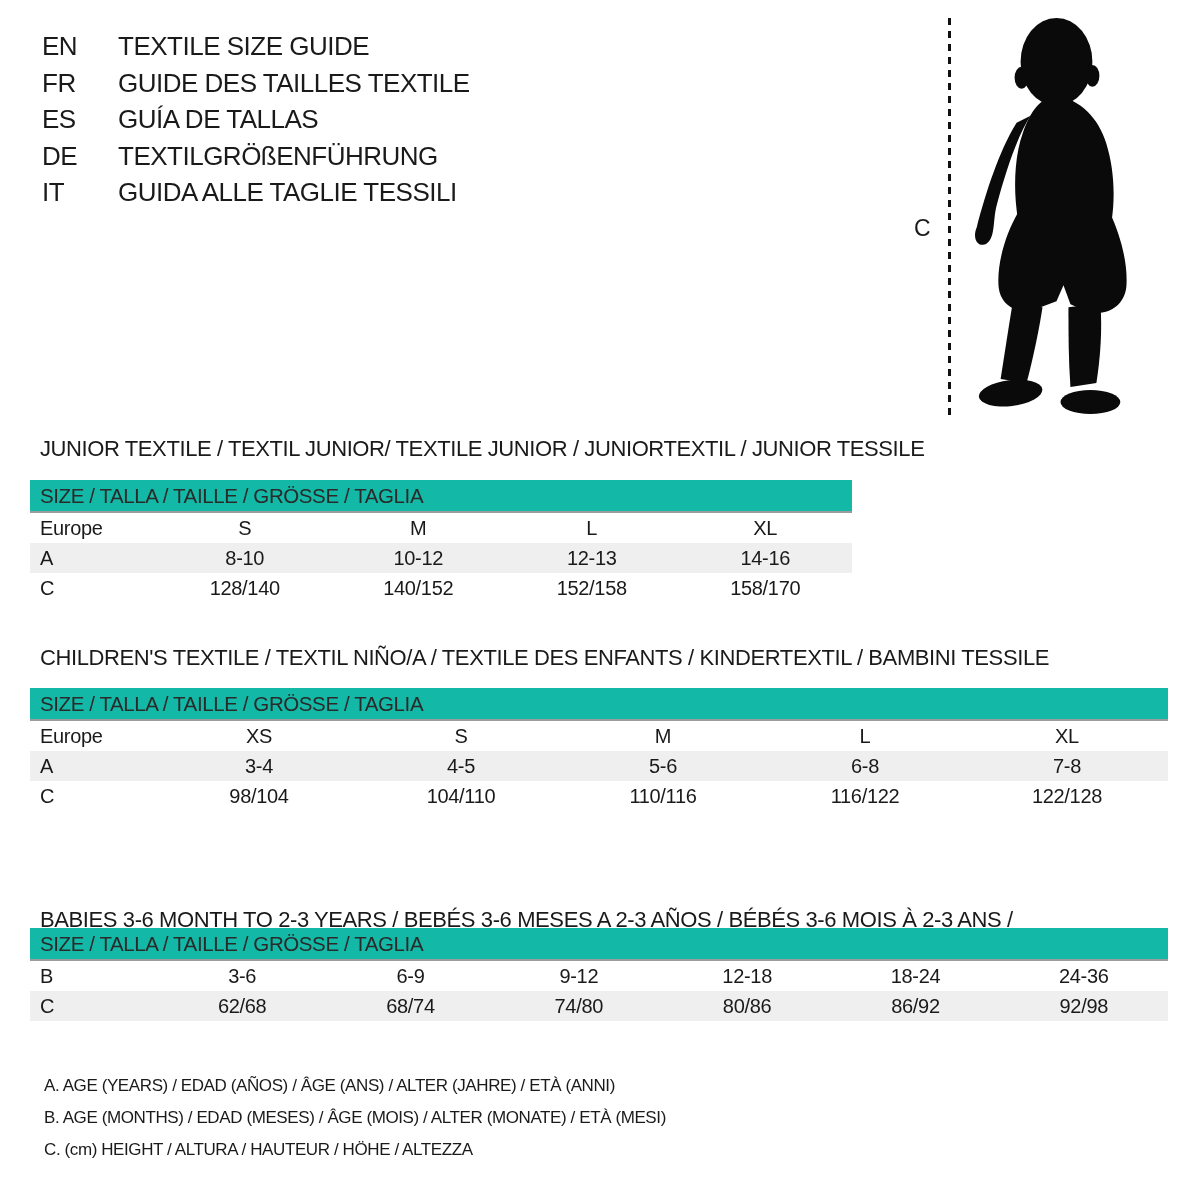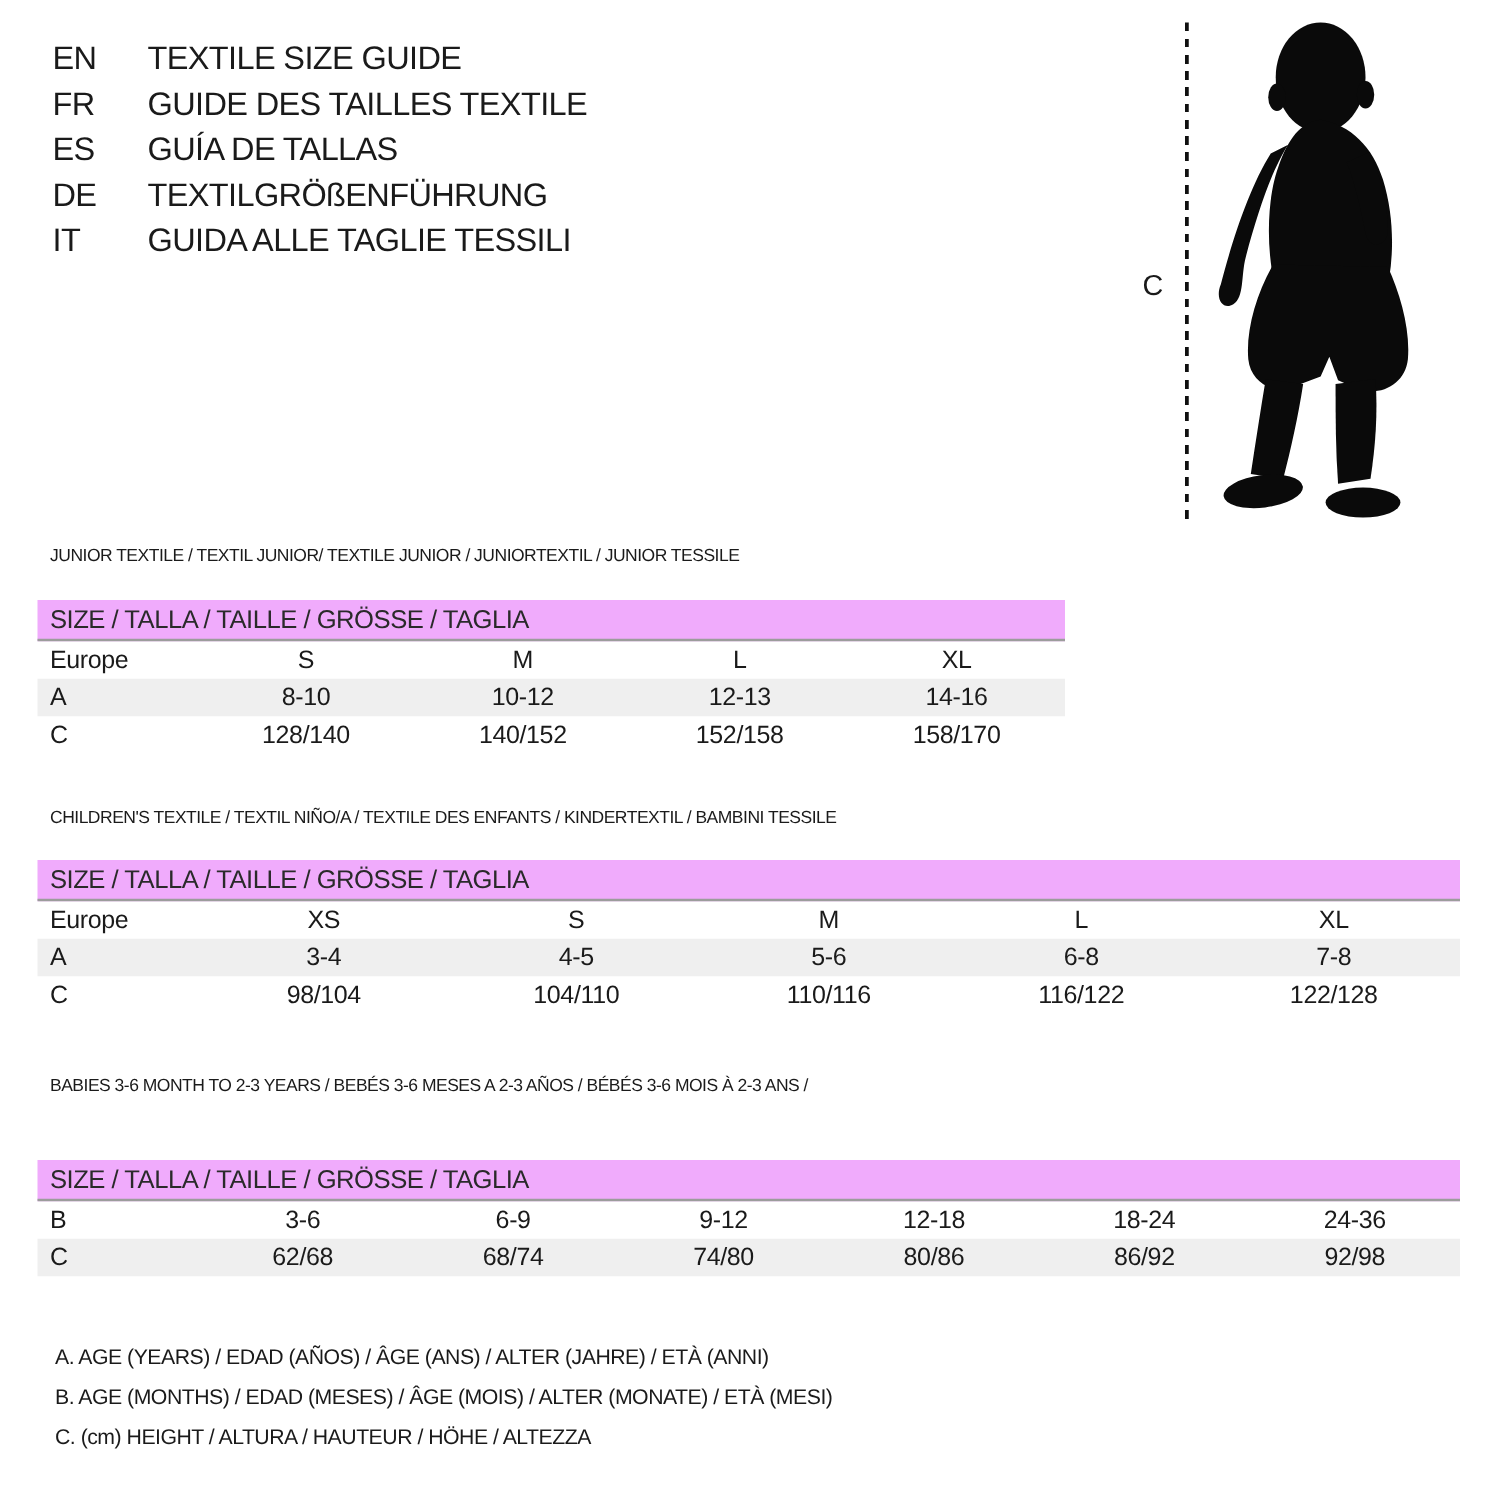--- a/index.html
+++ b/index.html
@@ -13,33 +13,33 @@
   .lang-row{display:flex;line-height:36.6px;font-size:26px;letter-spacing:-0.5px;}
   .lang-code{width:76px;}
   
   .measure-line{
     position:absolute;left:948px;top:18px;width:3px;height:398px;
     background:repeating-linear-gradient(to bottom,#101010 0 7px,transparent 7px 13px);
   }
   .measure-label{position:absolute;left:914px;top:215px;font-size:23px;}
   .toddler{position:absolute;left:966px;top:16px;}
   
-  .sec-title{position:absolute;left:40px;font-size:14px;letter-spacing:-0.4px;white-space:nowrap;}
+  .sec-title{position:absolute;left:40px;font-size:22px;letter-spacing:-0.4px;white-space:nowrap;}
   .t1-title{top:436px;}
   .t2-title{top:645px;}
-  .t3-title{top:853px;line-height:31px;}
+  .t3-title{top:904px;line-height:31px;}
   
   .size-table{position:absolute;left:30px;}
   .tbl-narrow{width:822px;}
   .tbl-wide{width:1138px;}
   .t1{top:480px;}
   .t2{top:688px;}
   .t3{top:928px;}
   .t-header{
-    height:31px;line-height:31px;background:#f0abfc;border-bottom:2px solid #9c9c9c;
+    height:31px;line-height:31px;background:#14b8a6;border-bottom:2px solid #9c9c9c;
     padding-left:10px;font-size:20.5px;letter-spacing:-0.4px;color:#2a2a2a;
   }
   .t-row{display:flex;height:30px;line-height:30px;font-size:20px;letter-spacing:-0.3px;align-items:flex-end;}
   .t-row.shaded{background:#efefef;}
   .t-row .c0{width:118px;padding-left:10px;}
   .t-row .cell{flex:1;text-align:center;}
   
   .footnotes{position:absolute;left:44px;top:1070px;font-size:17px;letter-spacing:-0.4px;line-height:32px;}
 </style>
 </head>

